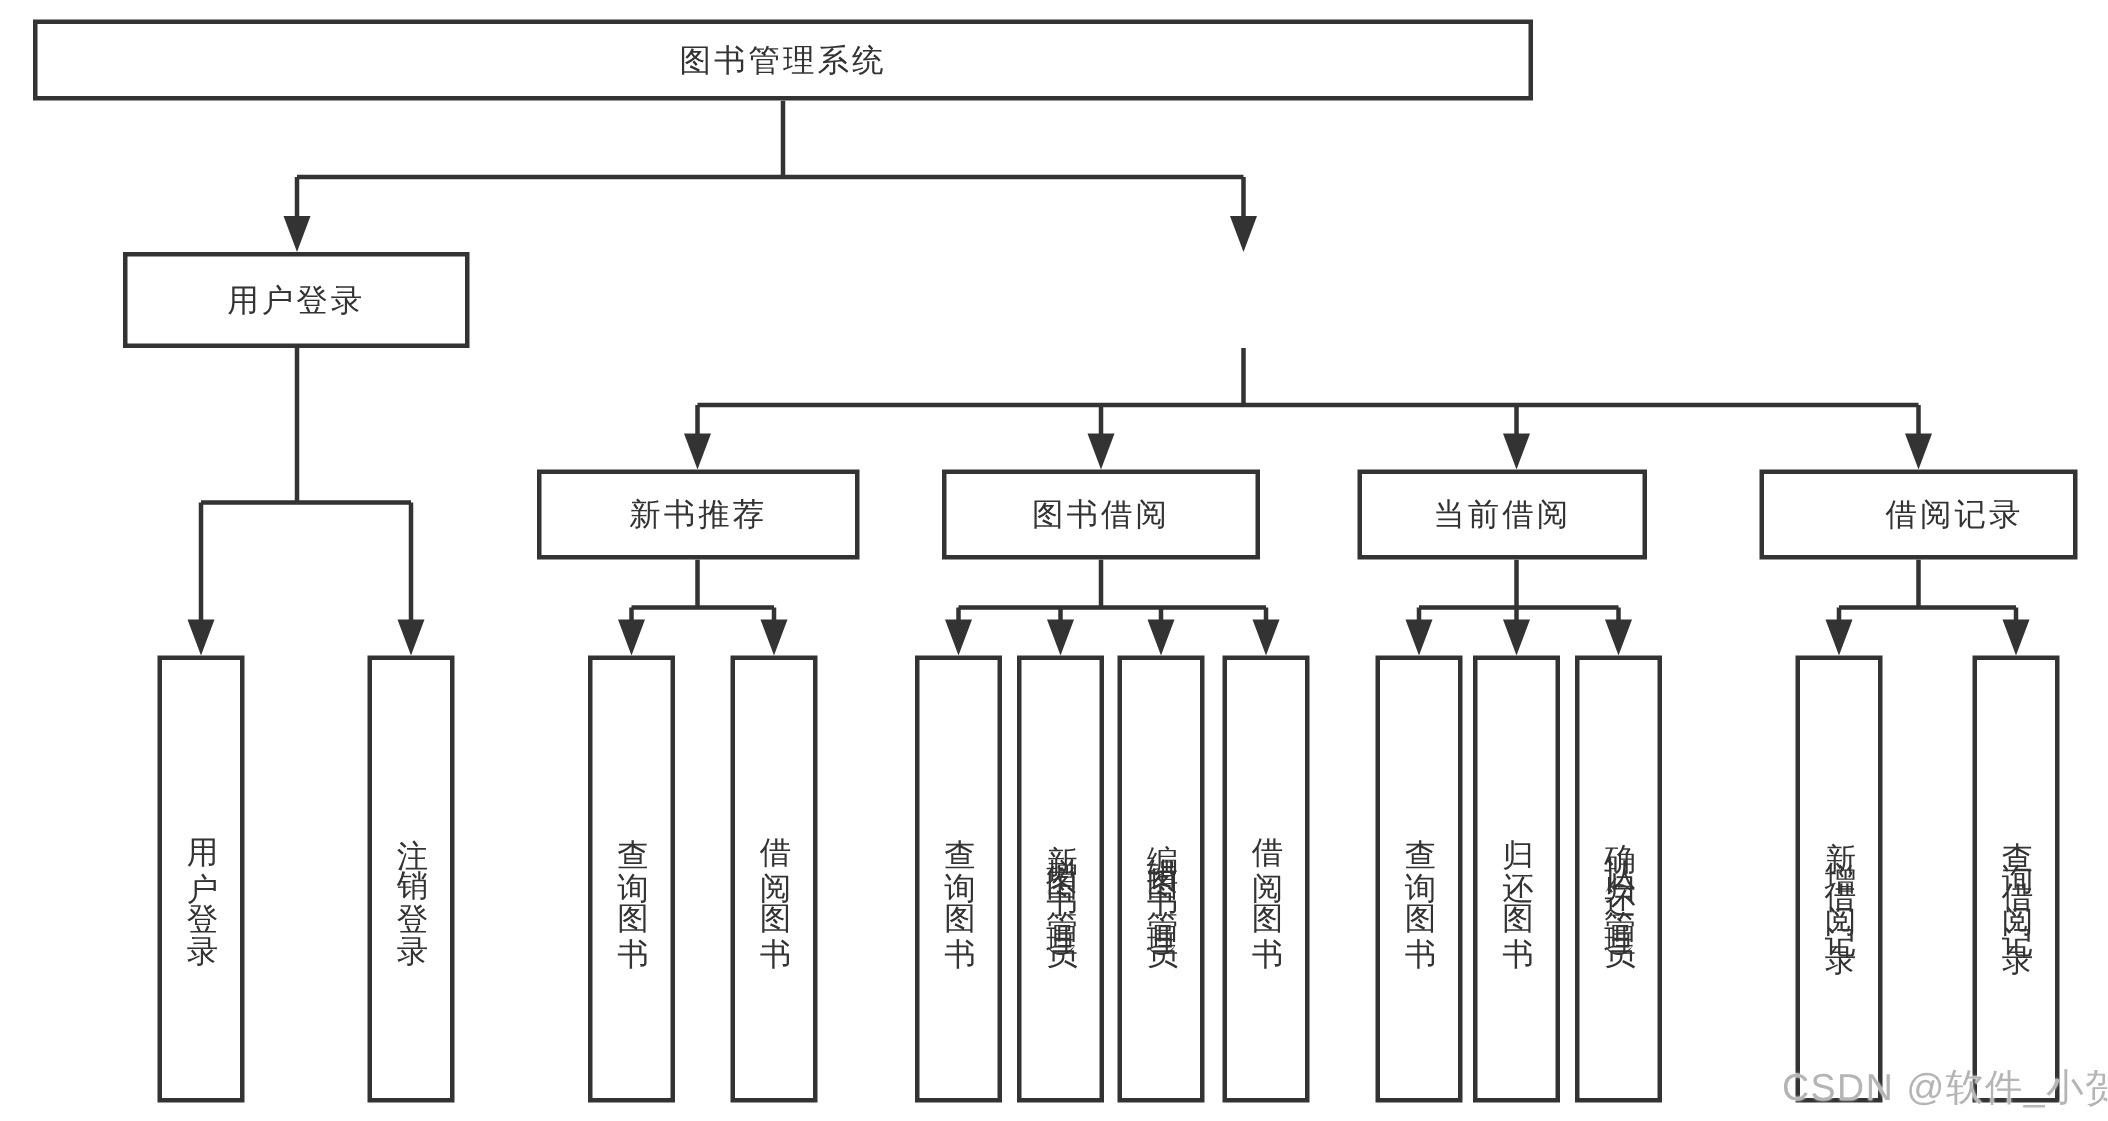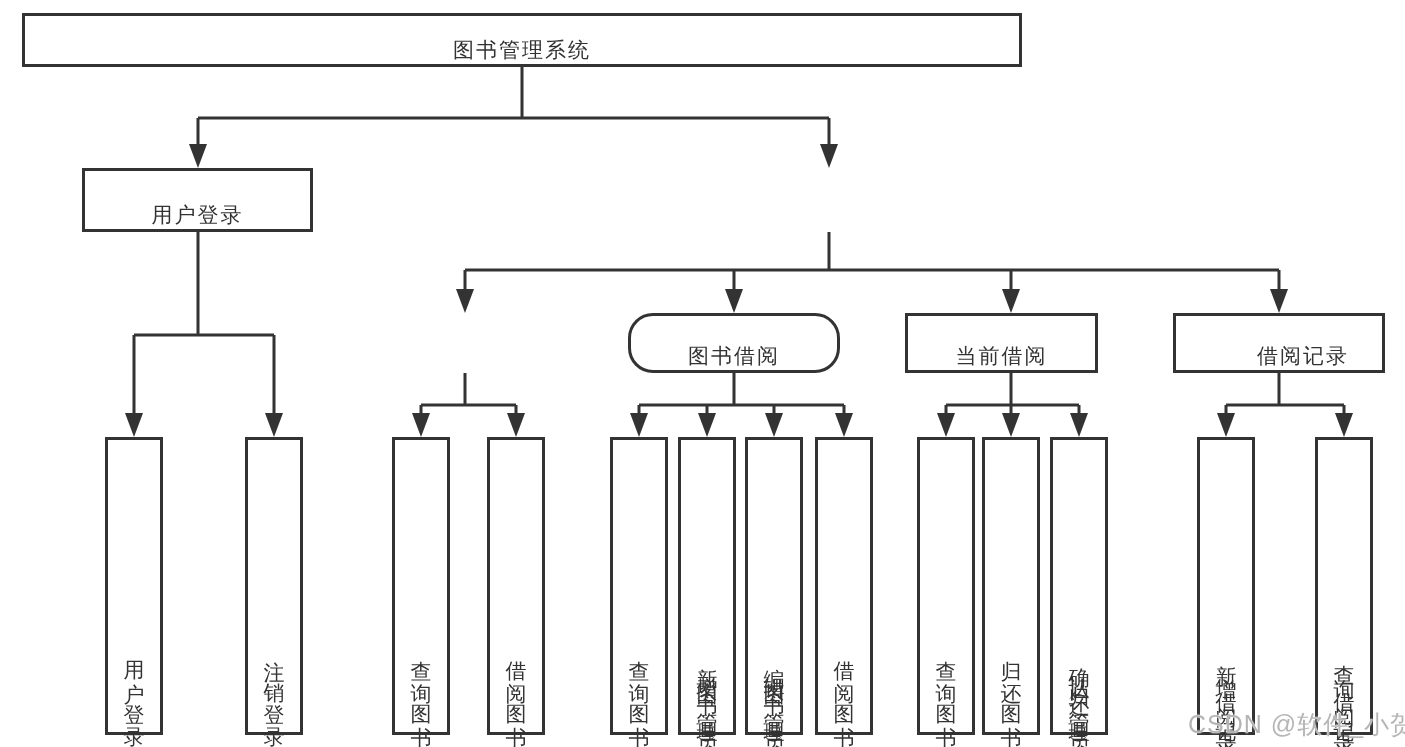--- a/index.html
+++ b/index.html
@@ -4,21 +4,21 @@
 <style>
   html, body { margin:0; padding:0; background:#ffffff; }
   .canvas {
     position:relative; width:1405px; height:747px; background:#ffffff;
     font-family:"Liberation Sans","DejaVu Sans",sans-serif; color:#333333;
     overflow:hidden;
   }
   svg.connectors { position:absolute; left:0; top:0; width:1405px; height:747px; }
   .box {
     position:absolute; background:#ffffff; border:3px solid #333333;
-    box-sizing:border-box; display:flex; align-items:flex-end; justify-content:center;
+    box-sizing:border-box; display:flex; align-items:center; justify-content:center;
   }
   .hlabel { font-size:21px; letter-spacing:2px; white-space:nowrap; }
   .leaf .vtext {
     writing-mode:vertical-rl; text-orientation:mixed;
     font-size:21px; line-height:1.05; white-space:nowrap;
   }
   .ls-wide  { letter-spacing:22px; }
   .ls-med   { letter-spacing:14px; }
   .ls-tight { letter-spacing:9px; }
   .watermark {
@@ -80,21 +80,24 @@
   </svg>
 
   <div class="box" style="left:22px; top:13px; width:1000px; height:54px;">
     <span class="hlabel">图书管理系统</span>
   </div>
 
   <div class="box" style="left:82px; top:168px; width:231px; height:64px;">
     <span class="hlabel">用户登录</span>
   </div>
 
-  <div class="box" style="left:628px; top:313px; width:212px; height:60px;border-radius:25px;">
+  <div class="box" style="left:358px; top:313px; width:215px; height:60px;">
+    <span class="hlabel">新书推荐</span>
+  </div>
+  <div class="box" style="left:628px; top:313px; width:212px; height:60px;">
     <span class="hlabel">图书借阅</span>
   </div>
   <div class="box" style="left:905px; top:313px; width:193px; height:60px;">
     <span class="hlabel">当前借阅</span>
   </div>
   <div class="box" style="left:1173px; top:313px; width:212px; height:60px;padding-left:48px;">
     <span class="hlabel">借阅记录</span>
   </div>
 
   <div class="box leaf" style="left:105px; top:437px; width:58px; height:298px;">

